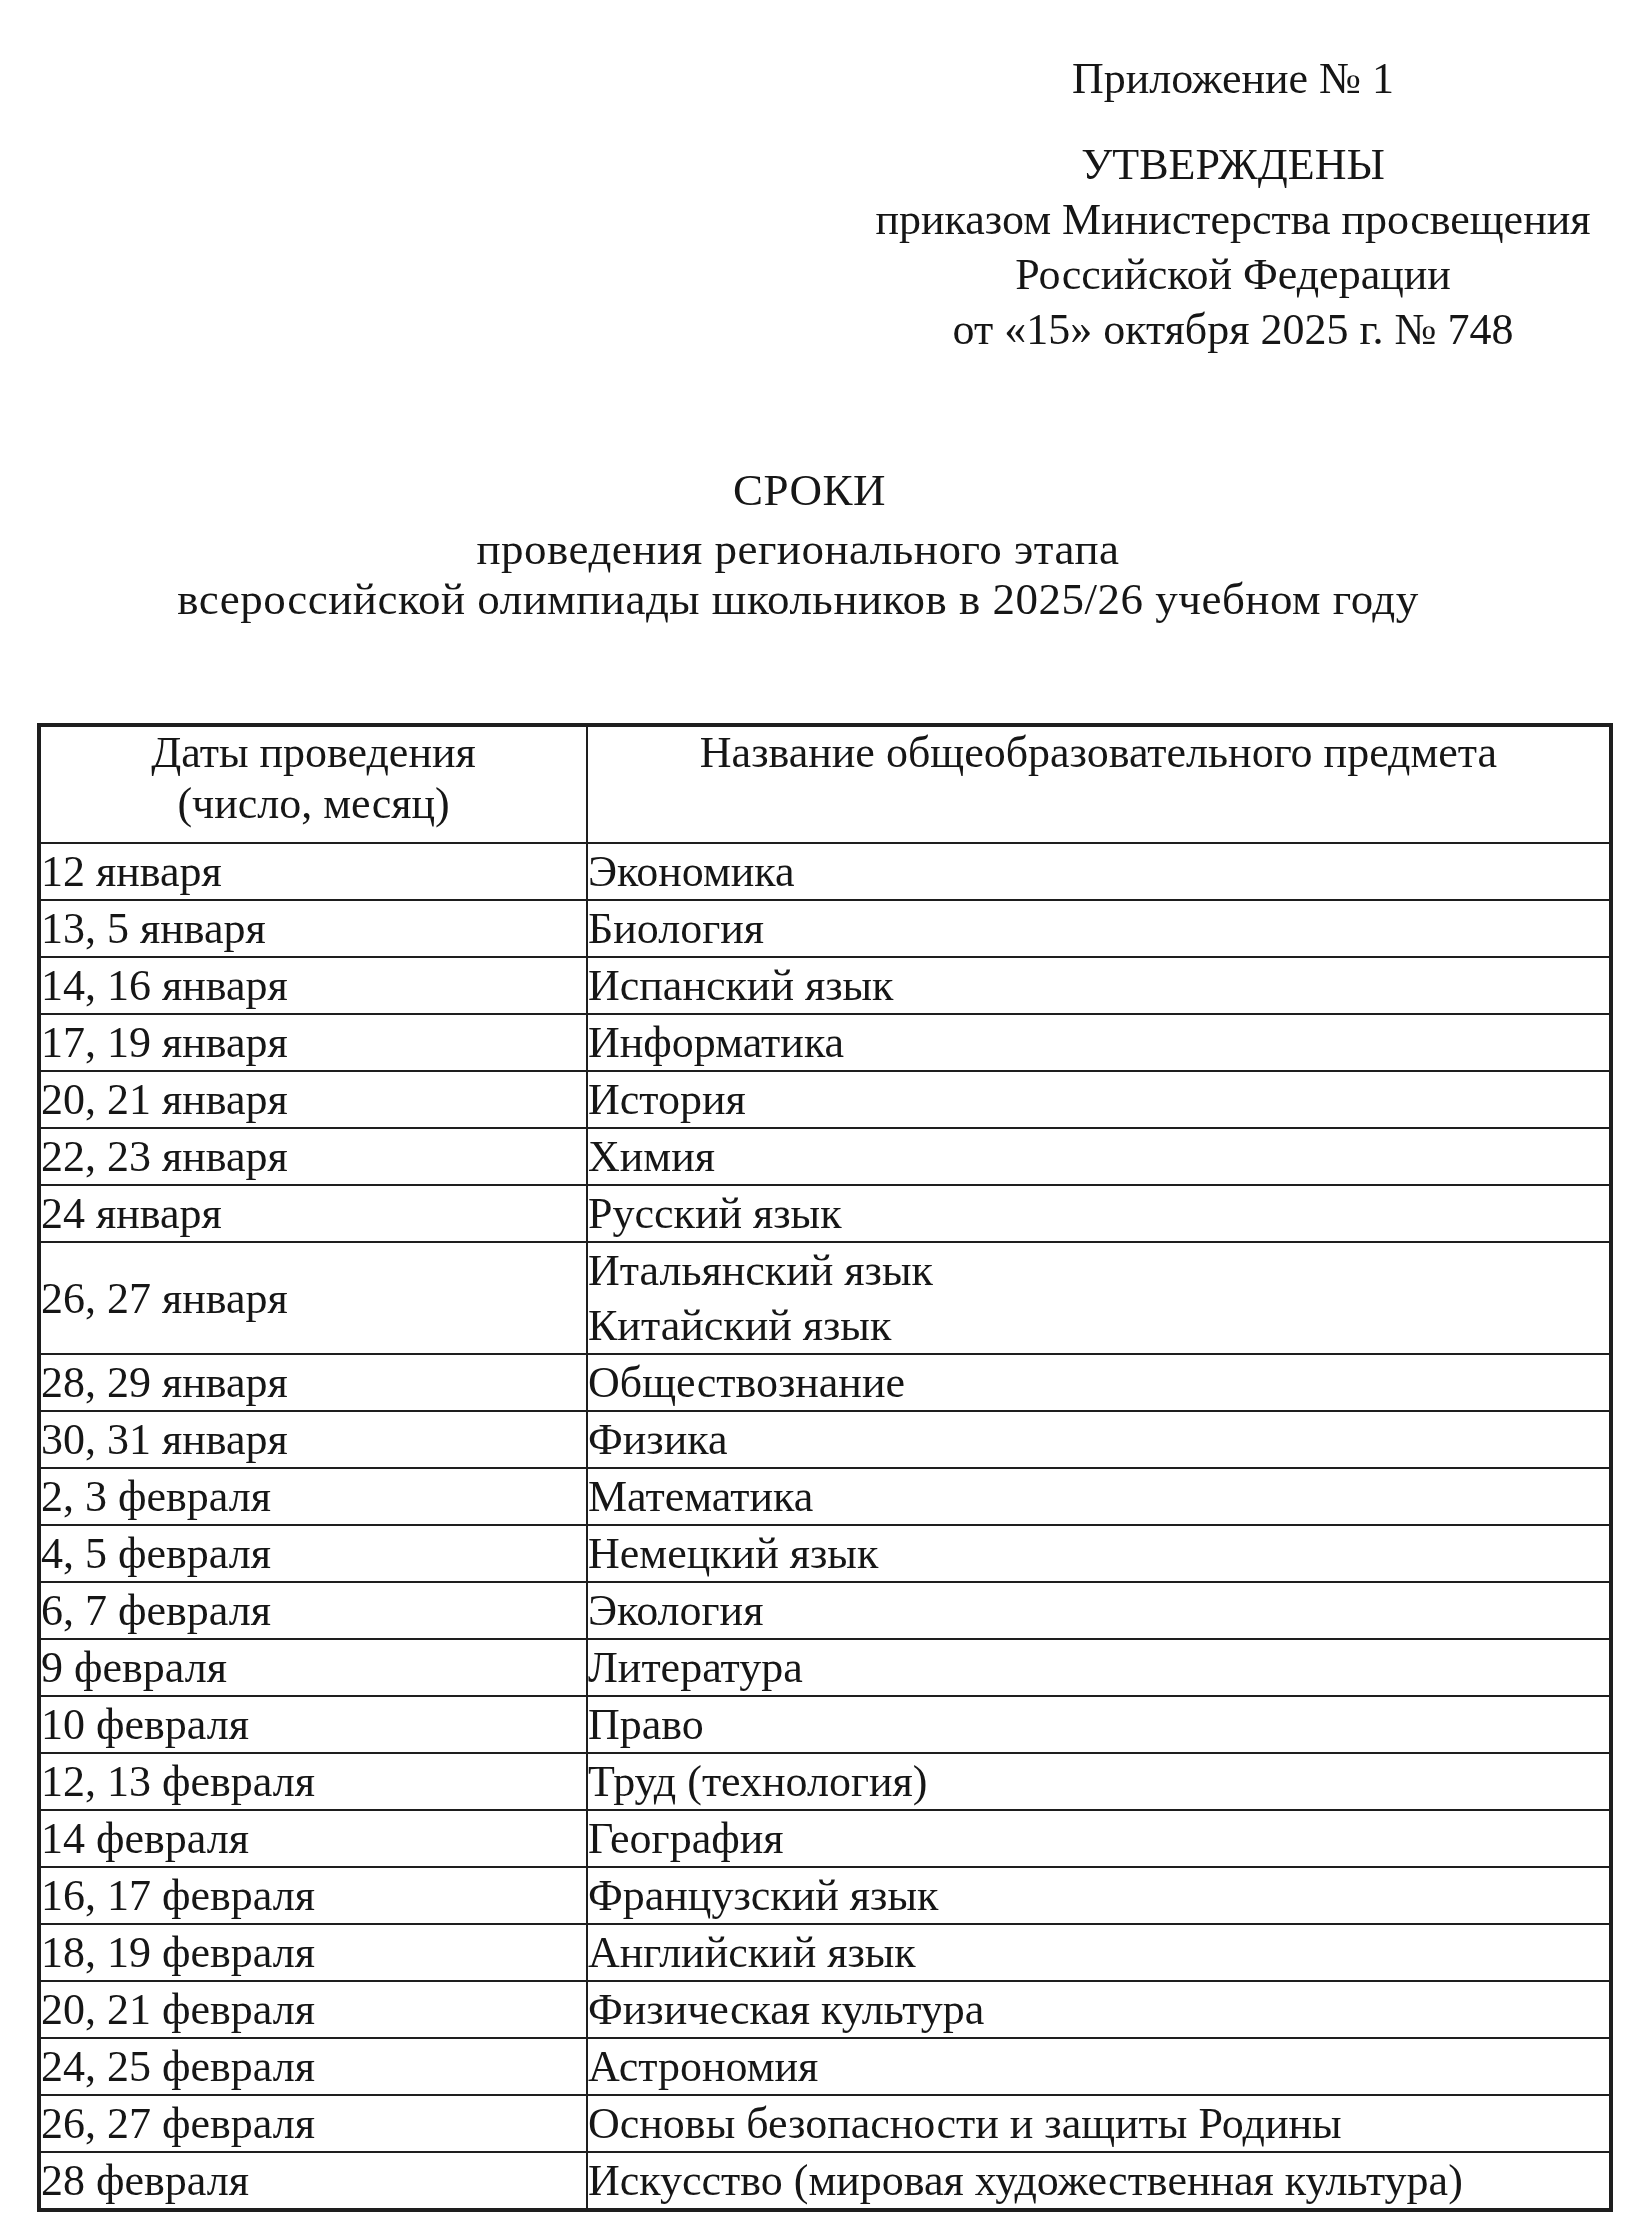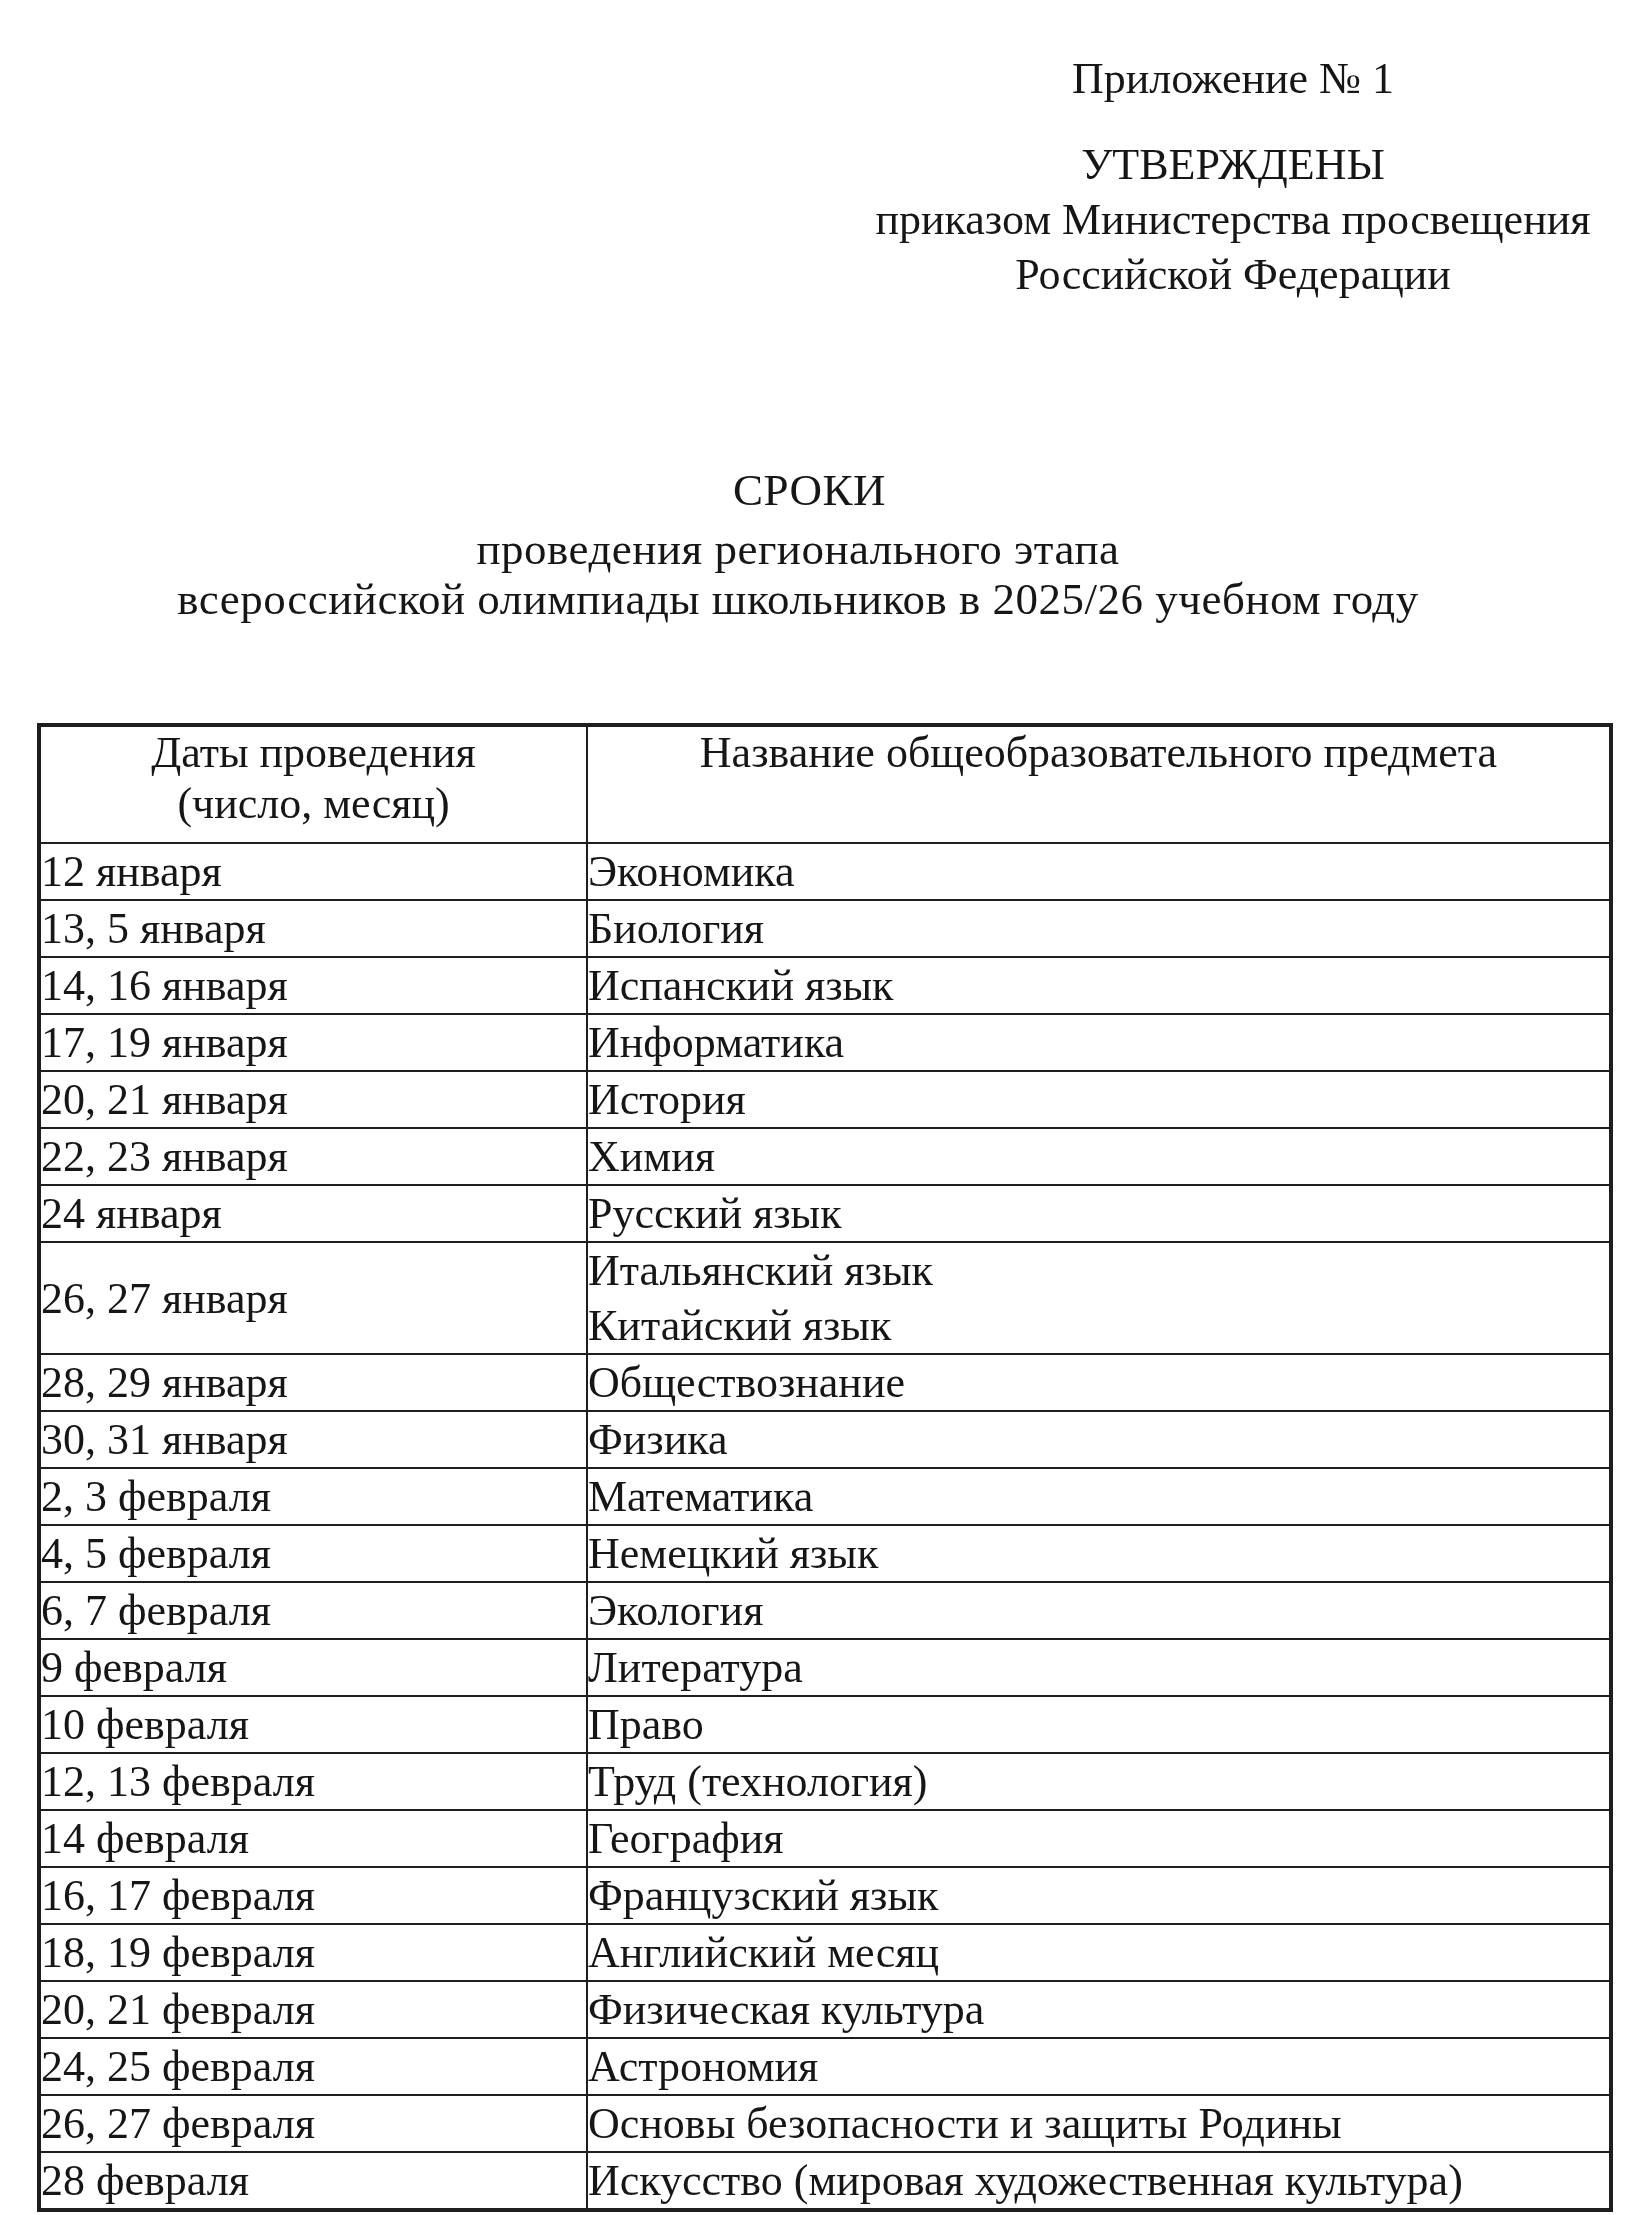--- a/index.html
+++ b/index.html
@@ -72,20 +72,21 @@
 </head>
 <body>
 
 <div class="page">
 
   <div class="approval-block">
     <div class="appendix-line">Приложение № 1</div>
     <div>УТВЕРЖДЕНЫ</div>
     <div>приказом Министерства просвещения</div>
     <div>Российской Федерации</div>
+    <div>от «15» октября 2025 г. № 748</div>
   </div>
 
   <div class="title-block">
     <div class="title-line-1">СРОКИ</div>
     <div class="title-line-2">проведения регионального этапа</div>
     <div class="title-line-3">всероссийской олимпиады школьников в 2025/26 учебном году</div>
   </div>
 
   <table class="schedule">
     <colgroup>
@@ -209,21 +210,21 @@
   </tr>
         <tr>
     <td class="date-cell">16, 17 февраля</td>
     <td class="subject-cell">
             <div class="subject-line">Французский язык</div>
           </td>
   </tr>
         <tr>
     <td class="date-cell">18, 19 февраля</td>
     <td class="subject-cell">
-            <div class="subject-line">Английский месяц</div>
+            <div class="subject-line">Английский язык</div>
           </td>
   </tr>
         <tr>
     <td class="date-cell">20, 21 февраля</td>
     <td class="subject-cell">
             <div class="subject-line">Физическая культура</div>
           </td>
   </tr>
         <tr>
     <td class="date-cell">24, 25 февраля</td>

